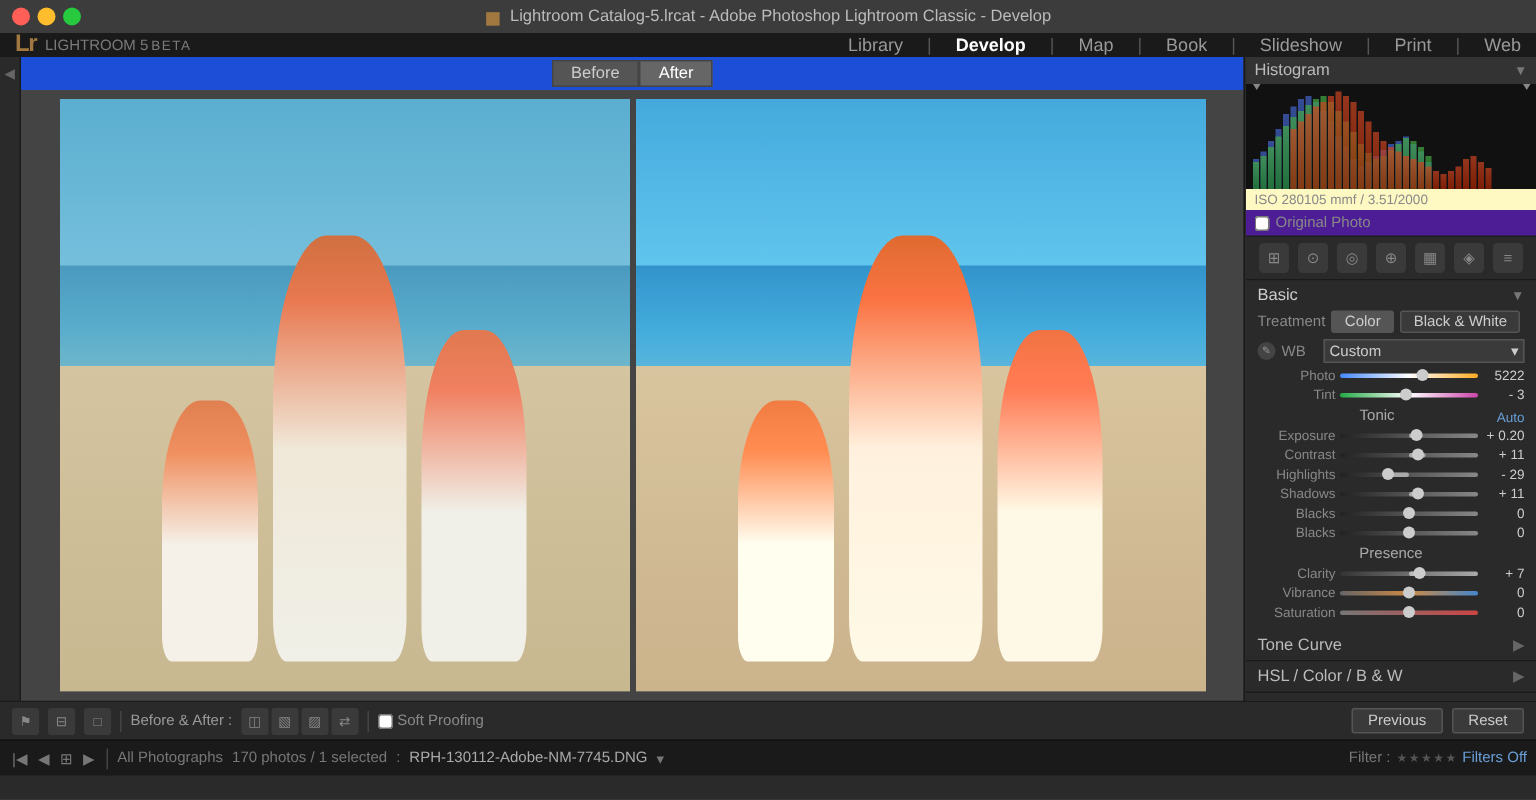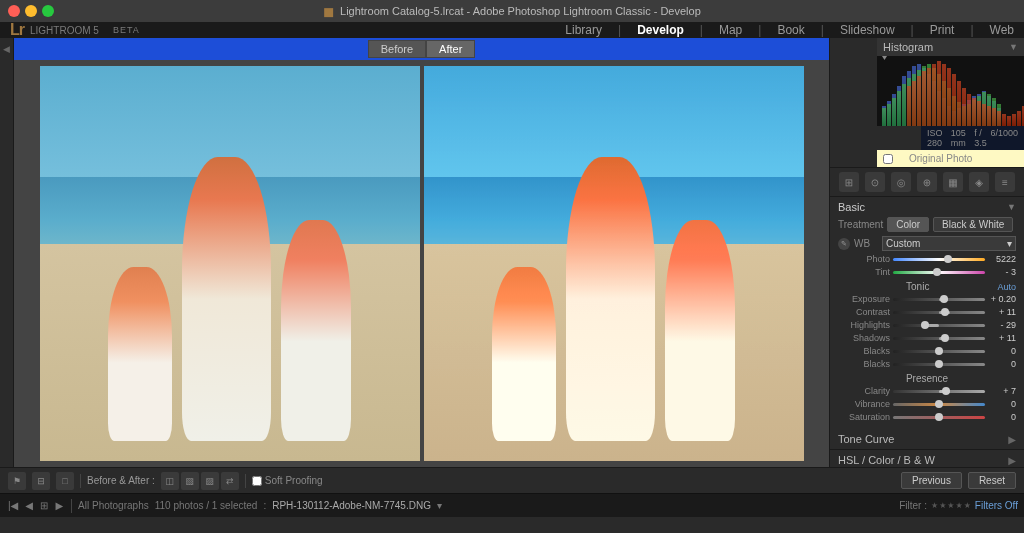--- a/index.html
+++ b/index.html
@@ -57,21 +57,21 @@
     #topnav .lr-logo {
       color: #a07840;
       font-weight: bold;
       font-size: 16px;
       margin-right: 6px;
       letter-spacing: -1px;
     }
     #topnav .lr-version {
       color: #7a7a7a;
       font-size: 10px;
-      margin-right: 14px;
+      margin-right: 2px;
     }
     #topnav .lr-beta {
       color: #7a7a7a;
       font-size: 9px;
       letter-spacing: 1px;
     }
     #topnav .nav-links {
       margin-left: auto;
       display: flex;
       gap: 16px;
@@ -247,21 +247,20 @@
       flex-direction: column;
     }
 
     #right-panel::-webkit-scrollbar { width: 4px; }
     #right-panel::-webkit-scrollbar-track { background: #222; }
     #right-panel::-webkit-scrollbar-thumb { background: #555; }
 
     
     .panel-section {
       border-bottom: 1px solid #1a1a1a;
-      padding-left: 47px;
     }
     .panel-header {
       display: flex;
       align-items: center;
       justify-content: space-between;
       padding: 3px 6px;
       background: #333;
       cursor: pointer;
       font-size: 11px;
     }
@@ -280,34 +279,32 @@
       height: 70px;
       background: #111;
       position: relative;
       overflow: hidden;
     }
 
     .hist-info {
       padding: 2px 6px;
       font-size: 9px;
       color: #888;
-      background: #0f172a;
-      display: flex;
-      justify-content: space-between;
-      margin-left: 44px;
+      background: #fef9c3;
+      display: flex;
     }
 
     .orig-photo-check {
       padding: 3px 6px;
       display: flex;
       align-items: flex-end;
-      gap: 16px;
+      gap: 4px;
       font-size: 10px;
       color: #888;
-      background: #fef9c3;
+      background: #4c1d95;
     }
 
     
     .tool-icons-row {
       display: flex;
       align-items: center;
       justify-content: space-around;
       padding: 4px 6px;
       background: #2a2a2a;
       border-bottom: 1px solid #1a1a1a;
@@ -764,21 +761,21 @@
           <rect x="160" y="56" width="4" height="14" fill="url(#redGrad)"></rect>
 
           <polygon points="5,0 10,0 7.5,4" fill="#888"></polygon>
           <polygon points="185,0 190,0 187.5,4" fill="#888"></polygon>
         </svg>
       </div>
       <div class="hist-info">
         <span>ISO 280</span>
         <span>105 mm</span>
         <span>f / 3.5</span>
-        <span>6/1000</span>
+        <span>1/2000</span>
       </div>
       <div class="orig-photo-check">
         <input type="checkbox" style="width: 10px; height: 10px;">
         <span>Original Photo</span>
       </div>
     </div>
 
     <div class="tool-icons-row">
       <div class="tool-icon">⊞</div>
       <div class="tool-icon">⊙</div>
@@ -962,21 +959,21 @@
 
 <div id="filmstrip-bar">
   <div class="filmstrip-nav">
     <span class="filmstrip-btn">|◀</span>
     <span class="filmstrip-btn">◀</span>
     <span class="filmstrip-btn">⊞</span>
     <span class="filmstrip-btn">▶</span>
   </div>
   <div class="bottom-separator"></div>
   <span class="filmstrip-info">All Photographs</span>
-  <span class="filmstrip-info">110 photos / 1 selected</span>
+  <span class="filmstrip-info">170 photos / 1 selected</span>
   <span class="filmstrip-info"> : </span>
   <span class="filmstrip-filename">RPH-130112-Adobe-NM-7745.DNG</span>
   <span class="filmstrip-info">▾</span>
 
   <div class="filmstrip-filter">
     <span>Filter :</span>
     <div class="star-filter">
       <span class="star">★</span>
       <span class="star">★</span>
       <span class="star">★</span>

